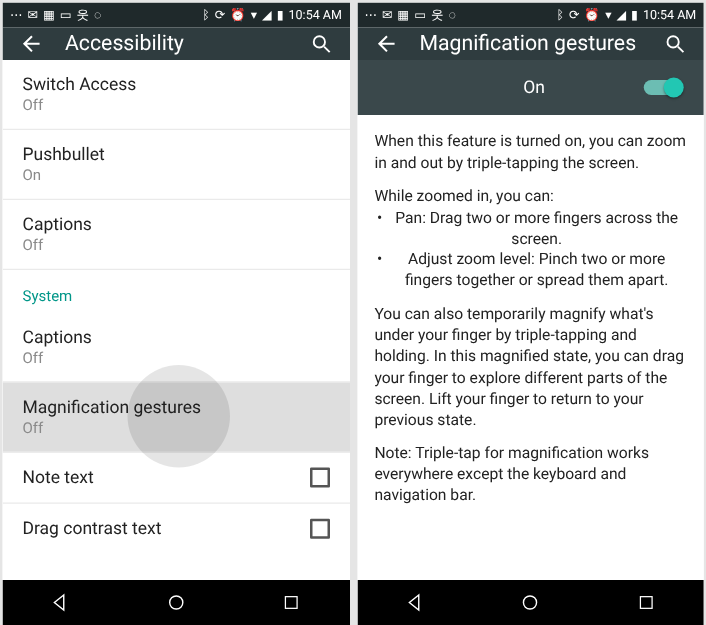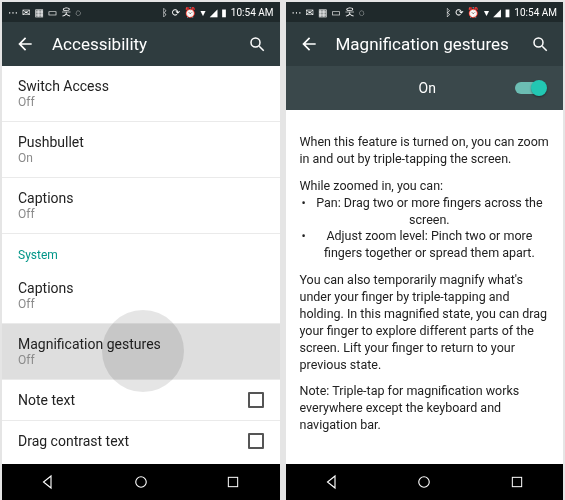--- a/index.html
+++ b/index.html
@@ -2,40 +2,40 @@
 <html><head>
 <meta charset="utf-8">
 <style>
   * { margin: 0; padding: 0; box-sizing: border-box; }
   body { font-family: Roboto, "Helvetica Neue", Arial, sans-serif; background: #e5e5e5; }
   .wrap { display: flex; gap: 6px; padding: 2px; }
   .phone { width: 278px; height: 498px; background: #fff; position: relative; display: flex; flex-direction: column; overflow: hidden; }
   .statusbar { height: 20px; background: #1f292b; color: #fff; display: flex; align-items: center; justify-content: space-between; padding: 0 6px; font-size: 10px; }
   .status-left, .status-right { display: flex; align-items: center; gap: 4px; }
   .status-left span, .status-right span { display: inline-flex; }
-  .appbar { height: 44px; background: #2f3c3f; color: #fff; display: flex; align-items: center; padding: 0 12px; gap: 16px; }
+  .appbar { height: 26px; background: #2f3c3f; color: #fff; display: flex; align-items: center; padding: 0 12px; gap: 16px; }
   .appbar .title { font-size: 17px; font-weight: 400; flex: 1; }
   .icon-btn { width: 22px; height: 22px; display: inline-flex; align-items: center; justify-content: center; cursor: pointer; }
   .content { flex: 1; overflow-y: auto; background: #fff; }
   .list-item { padding: 12px 16px; border-bottom: 1px solid #eaeaea; display: flex; align-items: center; justify-content: space-between; cursor: pointer; }
   .li-text .primary { font-size: 14px; color: #222; }
   .li-text .secondary { font-size: 12px; color: #8a8a8a; margin-top: 1px; }
   .section-header { padding: 14px 16px 6px; font-size: 12px; font-weight: 400; color: #009688; }
   .selected { background: #dedede; position: relative; }
   .ripple { position: absolute; width: 82px; height: 82px; border-radius: 50%; background: rgba(0,0,0,0.10); left: 100px; top: -14px; pointer-events: none; }
   .checkbox { width: 16px; height: 16px; border: 2px solid #555; border-radius: 1px; cursor: pointer; }
   .navbar { height: 36px; background: #000; display: flex; align-items: center; justify-content: space-around; }
   .nav-btn { width: 40px; height: 24px; display: inline-flex; align-items: center; justify-content: center; cursor: pointer; }
   .nav-btn svg { stroke: #fff; fill: none; }
   .toggle-row { height: 44px; background: #3a484b; color: #fff; display: flex; align-items: center; padding: 0 16px; }
   .toggle-row .label { flex: 1; font-size: 14px; text-align: center; padding-left: 40px; }
   .switch { width: 34px; height: 18px; position: relative; cursor: pointer; }
   .switch .track { width: 30px; height: 12px; background: #6cbdb3; border-radius: 6px; position: absolute; top: 3px; left: 2px; }
   .switch .thumb { width: 16px; height: 16px; border-radius: 50%; background: #22c7b3; position: absolute; top: 1px; left: 18px; box-shadow: 0 1px 2px rgba(0,0,0,0.4); }
-  .detail-text { padding: 24px 14px; font-size: 12.5px; color: #222; line-height: 1.35; }
+  .detail-text { padding: 14px 14px; font-size: 12.5px; color: #222; line-height: 1.35; }
   .detail-text p { margin-bottom: 10px; }
   .detail-text .bullets { margin-bottom: 10px; }
   .detail-text .bullet { display: flex; text-align: center; }
   .detail-text .bullet::before { content: "•"; margin: 0 4px 0 2px; }
   svg { display: block; }
 </style>
 </head>
 <body>
 
 <div class="wrap">

